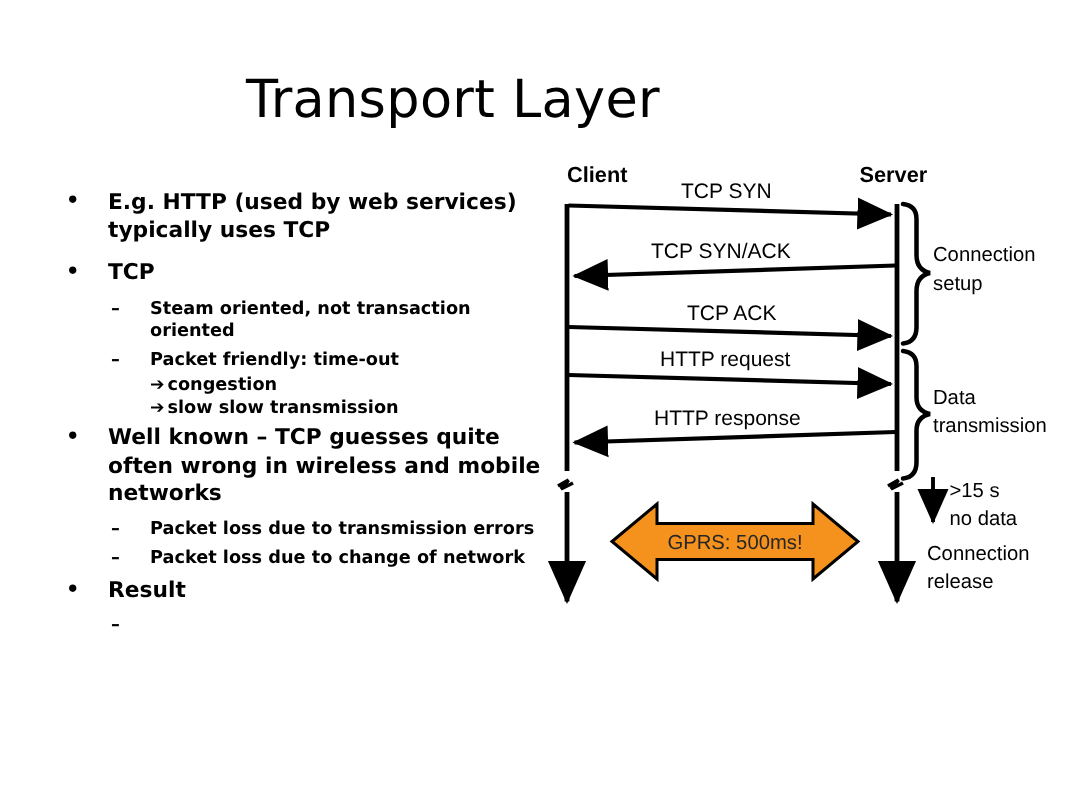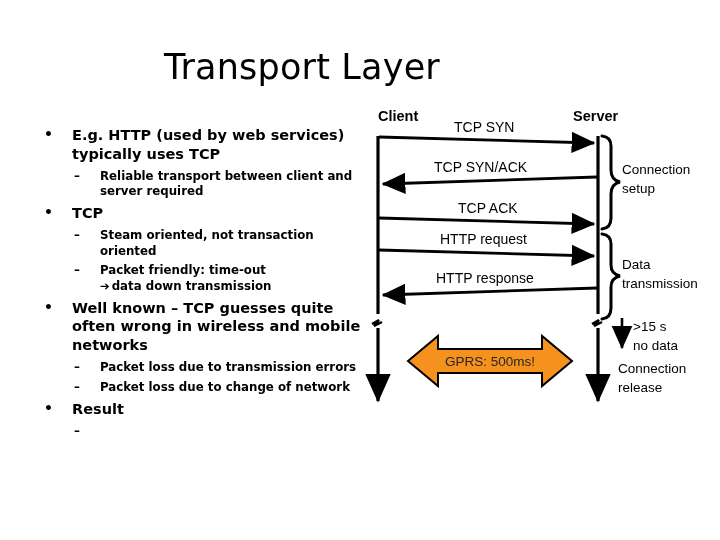--- a/index.html
+++ b/index.html
@@ -126,21 +126,20 @@
 
   <div class="b1">
     <span class="bullet-dot">•</span>
     <span>E.g. HTTP (used by web services) typically uses TCP</span>
   </div>
 
   <div class="sp4"></div>
 
   <div class="b2">
     <span class="dash">–</span>
-    <span>Reliable transport between client and server required</span>
   </div>
 
   <div class="sp3"></div>
 
   <div class="b1">
     <span class="bullet-dot">•</span>
     <span>TCP</span>
   </div>
 
   <div class="sp4"></div>
@@ -150,23 +149,26 @@
     <span>Steam oriented, not transaction oriented</span>
   </div>
 
   <div class="sp3"></div>
 
   <div class="b2">
     <span class="dash">–</span>
     <span>Packet friendly: time-out</span>
   </div>
 
-
   <div class="b3">
-    <span class="arrowglyph">➔</span><span>data down transmission</span>
+    <span class="arrowglyph">➔</span><span>congestion</span>
+  </div>
+
+  <div class="b3">
+    <span class="arrowglyph">➔</span><span>slow slow transmission</span>
   </div>
 
   <div class="sp4"></div>
 
   <div class="b1">
     <span class="bullet-dot">•</span>
     <span>Well known – TCP guesses quite often wrong in wireless and mobile networks</span>
   </div>
 
   <div class="sp4"></div>

